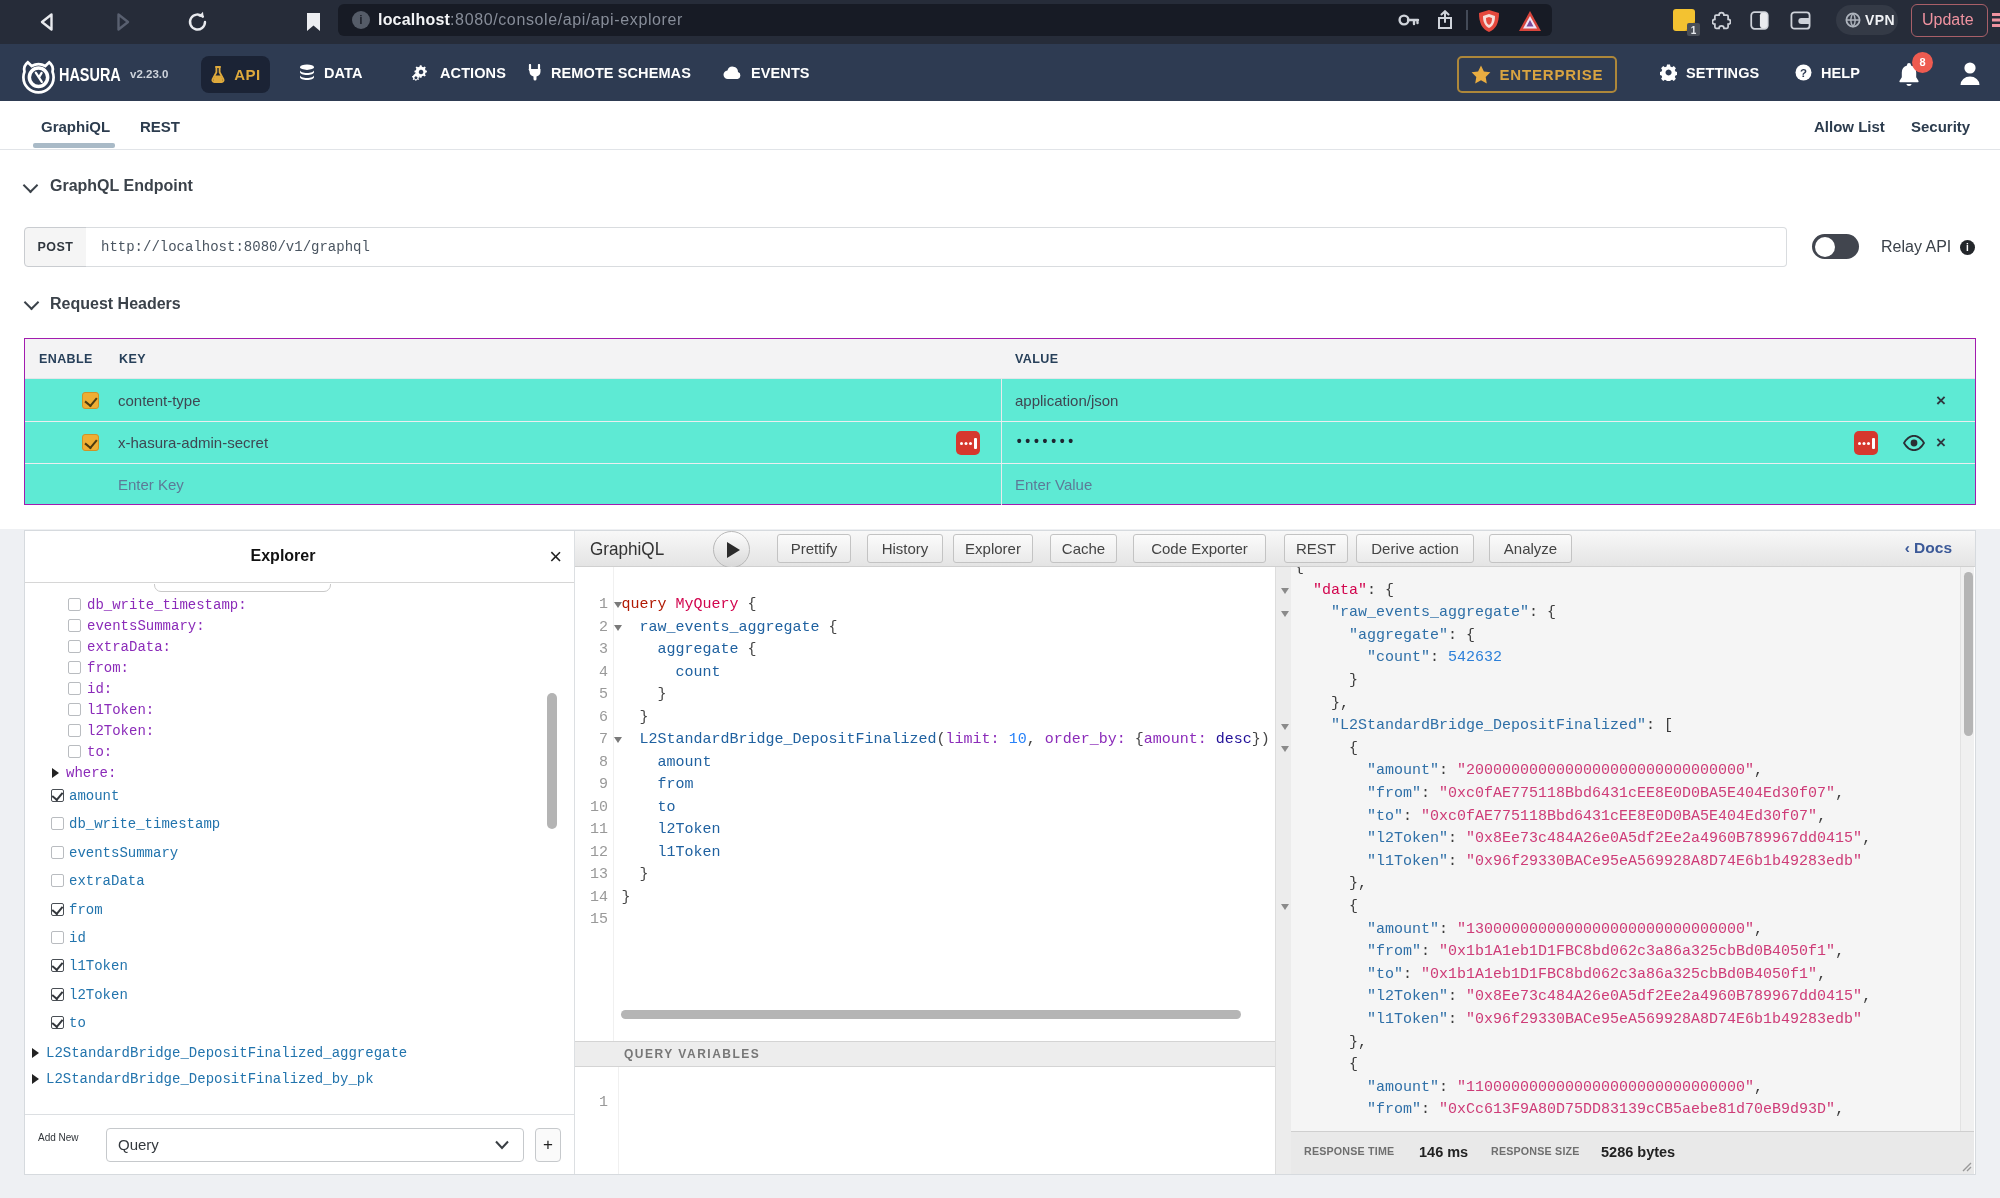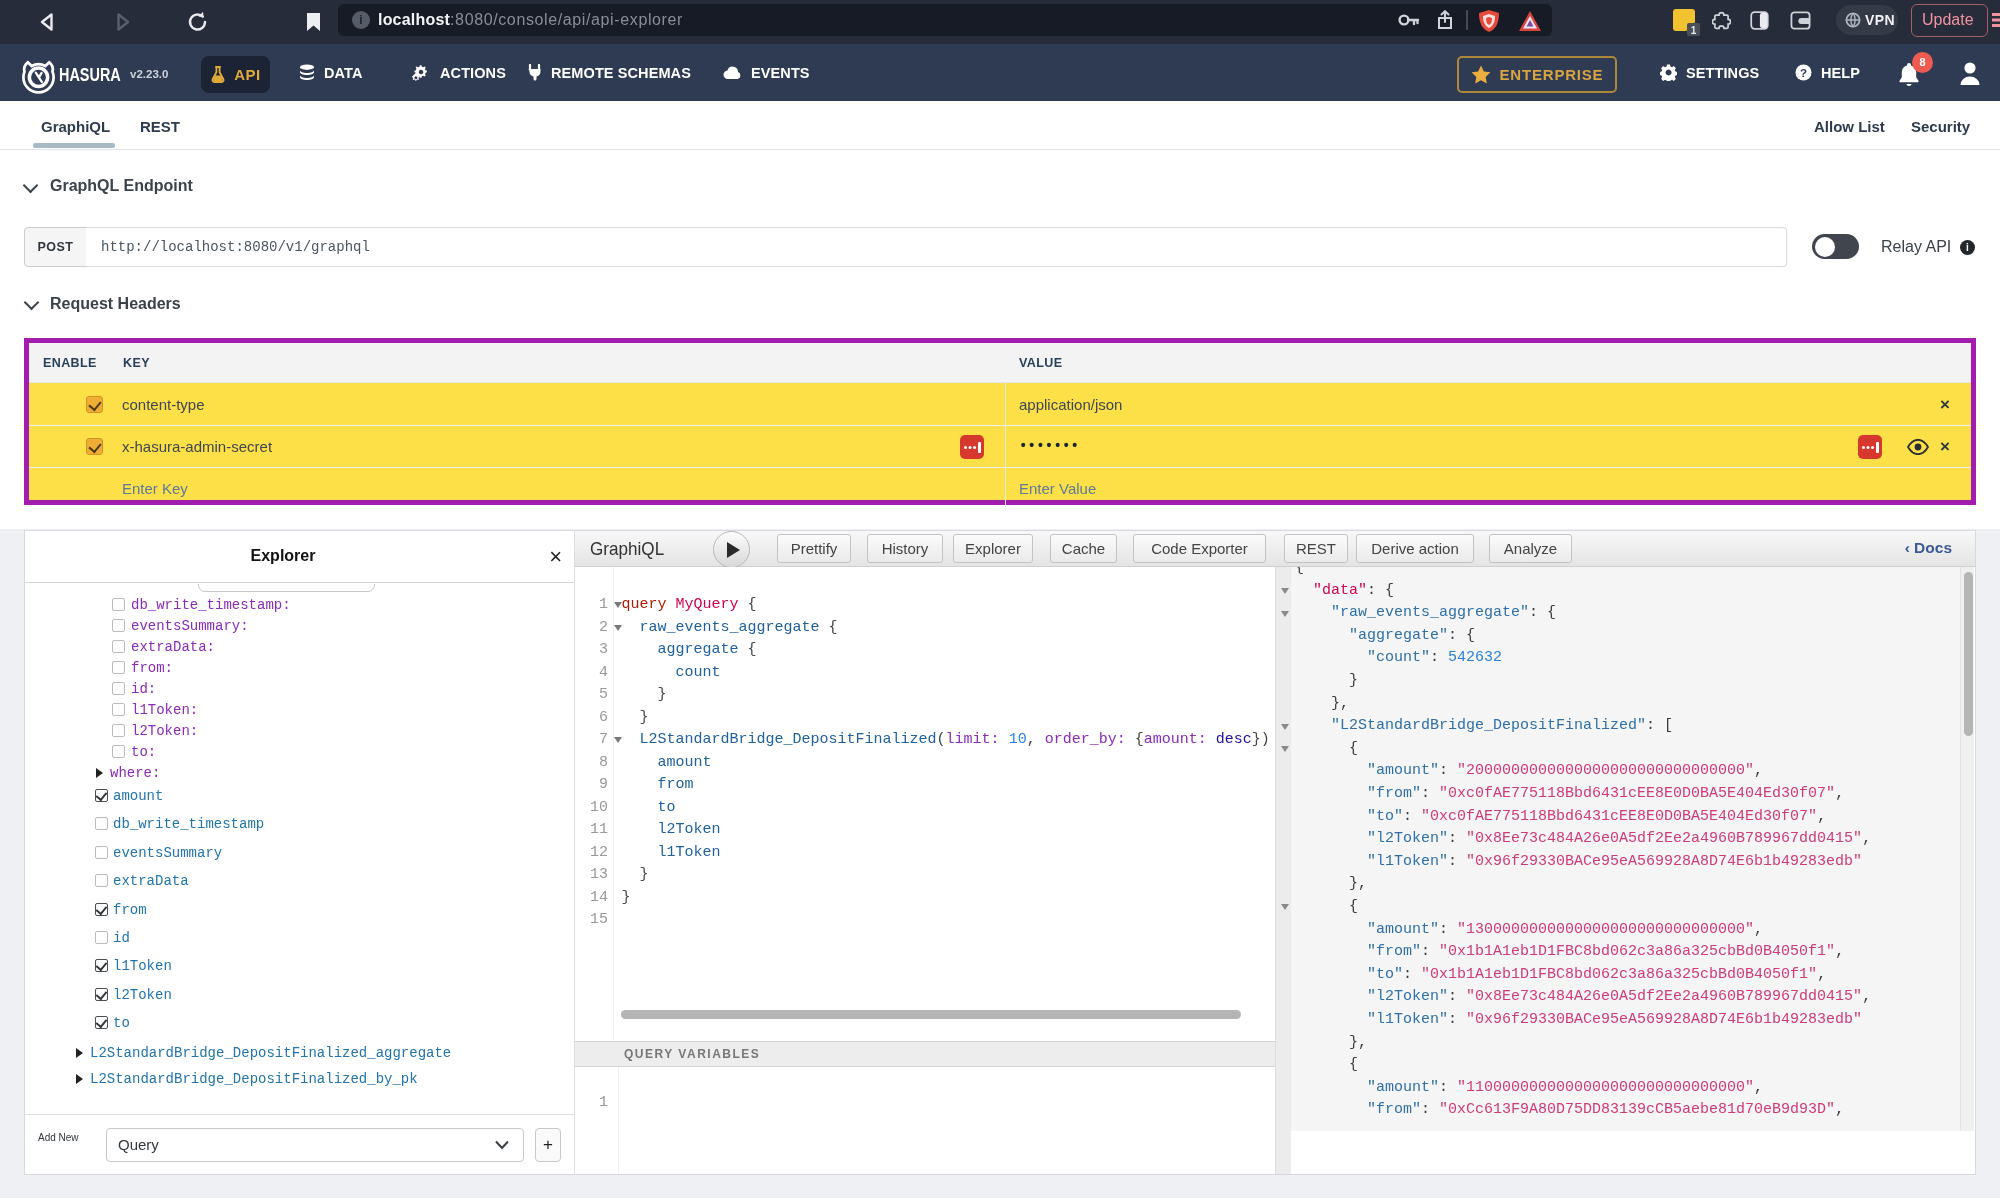--- a/index.html
+++ b/index.html
@@ -32,21 +32,21 @@
 
 
 .postbox { position:absolute; left:24px; top:227px; width:63px; height:40px; background:#f5f5f5; border:1px solid #c9ccd0; border-radius:4px 0 0 4px; display:flex; align-items:center; justify-content:center; font-size:12.5px; font-weight:bold; color:#30373f; letter-spacing:0.5px; }
 .urlinput { position:absolute; left:86px; top:227px; width:1701px; height:40px; background:#fff; border:1px solid #d9dcdf; border-left:none; border-radius:0 4px 4px 0; display:flex; align-items:center; font-family:"Liberation Mono",monospace; font-size:14px; color:#4a5561; padding-left:15px; }
 .toggle { position:absolute; left:1812px; top:234px; width:47px; height:25px; background:#41454e; border-radius:13px; }
 .toggle .knob { position:absolute; left:3px; top:2.5px; width:20px; height:20px; background:#fff; border-radius:50%; }
 .relay { position:absolute; left:1881px; top:238px; font-size:16px; color:#3b424a; }
 .infoi { position:absolute; left:1960px; top:240px; width:15px; height:15px; border-radius:50%; background:#23272b; color:#fff; font-size:10px; font-weight:bold; text-align:center; line-height:15px; }
 
 
-.htable { position:absolute; left:24px; top:338px; width:1952px; height:167px; background:#fde047; border:5px solid #a21caf; }
+.htable { position:absolute; left:24px; top:338px; width:1952px; height:167px; background:#5eead4; border:1px solid #a21caf; }
 .htable .hrow { position:absolute; left:0; top:0; width:100%; height:40px; background:#f3f3f4; border-bottom:1px solid #e4e6e9; }
 .htable .hl { position:absolute; top:13px; font-size:12.5px; font-weight:bold; color:#27405a; letter-spacing:0.4px; }
 .hdiv { position:absolute; left:976px; top:40px; width:1px; height:126px; background:#e8eaec; }
 .rowb { position:absolute; left:0; width:100%; height:1px; background:#eceef0; }
 .ktext { position:absolute; left:93px; font-size:15px; color:#3f4752; }
 .vtext { position:absolute; left:990px; font-size:15px; color:#3f4752; }
 .phtext { color:#5d7a97; }
 .ocheck { position:absolute; left:57px; width:17px; height:17px; background:#efae33; border:1px solid #cf9327; border-radius:3px; }
 .ocheck:before { content:""; position:absolute; left:4px; top:2px; width:6px; height:9px; border-right:2.6px solid #4c3b10; border-bottom:2.6px solid #4c3b10; transform:rotate(40deg); }
 .lpicon { position:absolute; width:24px; height:24px; background:#d6382e; border-radius:5px; color:#fff; }
@@ -56,21 +56,21 @@
 
 
 .botbg { position:absolute; left:0; top:529px; width:2000px; height:669px; background:#eef0f3; }
 .panel { position:absolute; left:24px; top:530px; width:1952px; height:645px; background:#fff; border:1px solid #d6dade; }
 
 
 .exp { position:absolute; left:0; top:0; width:550px; height:643px; background:#fff; border-right:1px solid #dcdfe2; }
 .exphead { position:absolute; left:0; top:0; width:100%; height:52px; border-bottom:1px solid #d6d6d6; }
 .exptitle { position:absolute; left:0; top:16px; width:516px; text-align:center; font-weight:bold; font-size:16px; color:#111; }
 .expx { position:absolute; right:12px; top:13px; font-size:22px; color:#222; }
-.exptree { position:absolute; left:0; top:53px; width:100%; height:530px; overflow:hidden; font-family:"Liberation Mono",monospace; font-size:14px;margin-left:44px; }
+.exptree { position:absolute; left:0; top:53px; width:100%; height:530px; overflow:hidden; font-family:"Liberation Mono",monospace; font-size:14px; }
 .trow { position:absolute; white-space:pre; }
 .purple { color:#8b2bb9; }
 .tblue { color:#2274ad; }
 .cb { position:absolute; width:13px; height:13px; border:1.6px solid #b9bcc0; border-radius:2px; background:#fff; }
 .cbc { border-color:#4a4f55; }
 .cbc:before { content:""; position:absolute; left:2.2px; top:0px; width:4.5px; height:8px; border-right:2.2px solid #33373c; border-bottom:2.2px solid #33373c; transform:rotate(40deg); }
 .tri { position:absolute; width:0; height:0; border-top:5px solid transparent; border-bottom:5px solid transparent; border-left:7px solid #3c4146; }
 .addnew { position:absolute; left:0; top:583px; width:100%; height:60px; border-top:1px solid #dcdfe2; background:#fff; }
 .addsel { position:absolute; left:81px; top:13px; width:418px; height:34px; border:1px solid #c6c9cc; border-radius:4px; background:#fff; font-size:15px; color:#33383d; line-height:32px; padding-left:11px; }
 .addplus { position:absolute; left:510px; top:13px; width:26px; height:34px; border:1px solid #c6c9cc; border-radius:4px; background:#fafafa; font-size:17px; color:#222; text-align:center; line-height:32px; }
@@ -432,14 +432,23 @@
 <div class="rline" style="left:4px;top:419.4px">        <span class="rkey">"l2Token"</span><span class="rpun">: </span><span class="rstr">"0x8Ee73c484A26e0A5df2Ee2a4960B789967dd0415"</span><span class="rpun">,</span></div>
 <div class="rline" style="left:4px;top:442.0px">        <span class="rkey">"l1Token"</span><span class="rpun">: </span><span class="rstr">"0x96f29330BACe95eA569928A8D74E6b1b49283edb"</span></div>
 <div class="rline" style="left:4px;top:464.6px">      <span class="rpun">},</span></div>
 <div class="rline" style="left:4px;top:487.2px">      <span class="rpun">{</span></div>
 <div class="rline" style="left:4px;top:509.8px">        <span class="rkey">"amount"</span><span class="rpun">: </span><span class="rstr">"1100000000000000000000000000000"</span><span class="rpun">,</span></div>
 <div class="rline" style="left:4px;top:532.4px">        <span class="rkey">"from"</span><span class="rpun">: </span><span class="rstr">"0xCc613F9A80D75DD83139cCB5aebe81d70eB9d93D"</span><span class="rpun">,</span></div>
 </div>
 <div class="vscroll">
         <div class="vthumb"></div>
       </div>
+<div class="rfoot">
+<div class="rfl abs" style="left:13px;top:13px">RESPONSE TIME</div>
+<div class="rfv abs" style="left:128px;top:12px">146 ms</div>
+<div class="rfl abs" style="left:200px;top:13px">RESPONSE SIZE</div>
+<div class="rfv abs" style="left:310px;top:12px">5286 bytes</div>
+<svg class="abs" style="right:2px;bottom:2px" width="12" height="12" viewBox="0 0 12 12">
+          <path d="M11 3 L3 11 M11 7 L7 11" stroke="#999" stroke-width="1.4"></path>
+        </svg>
+</div>
 </div>
 </div>
 
 </body></html>

